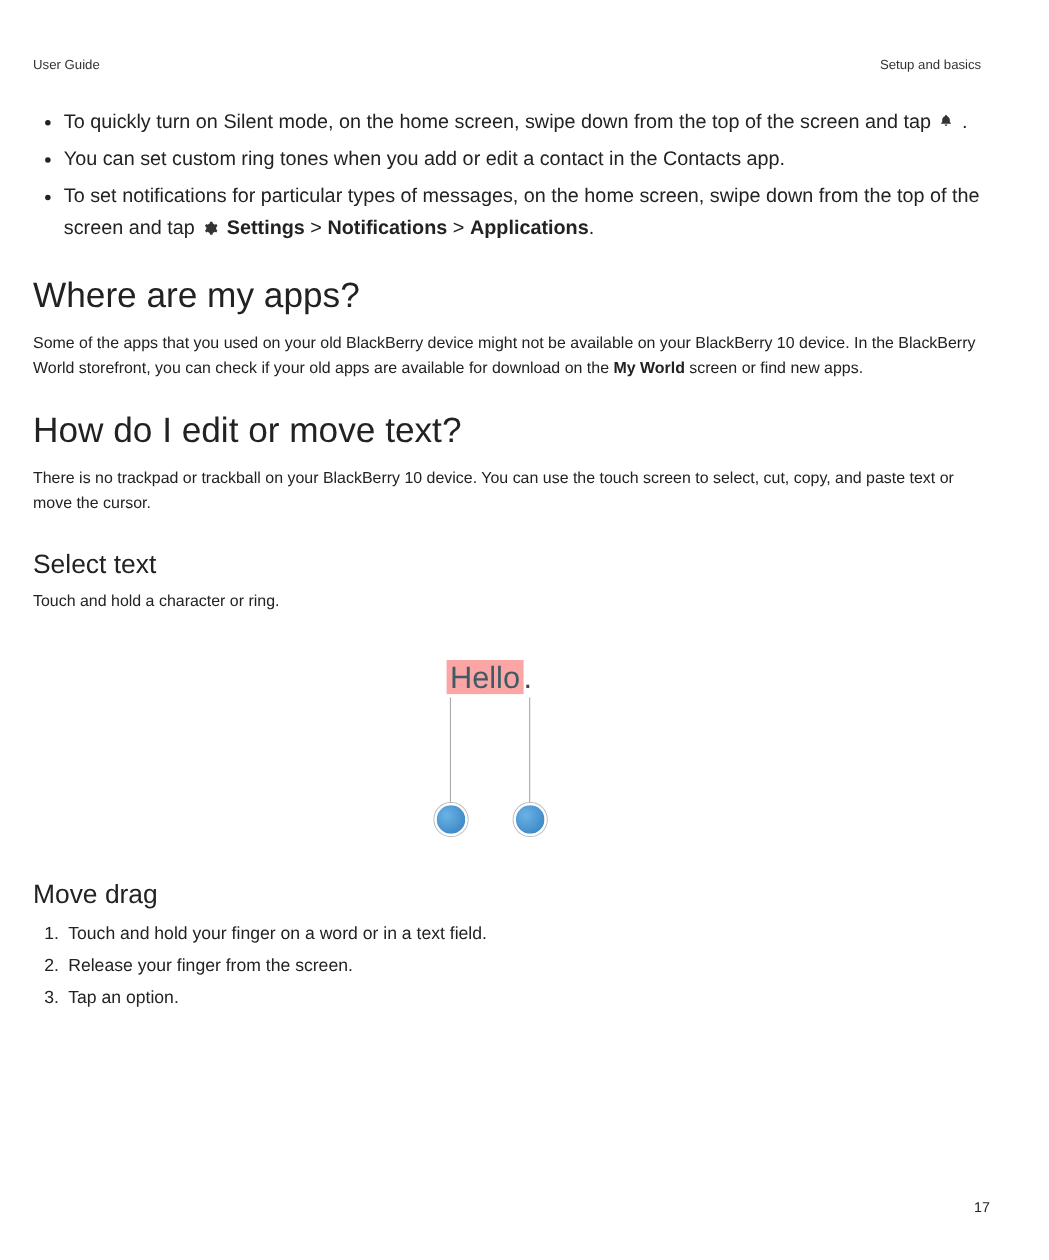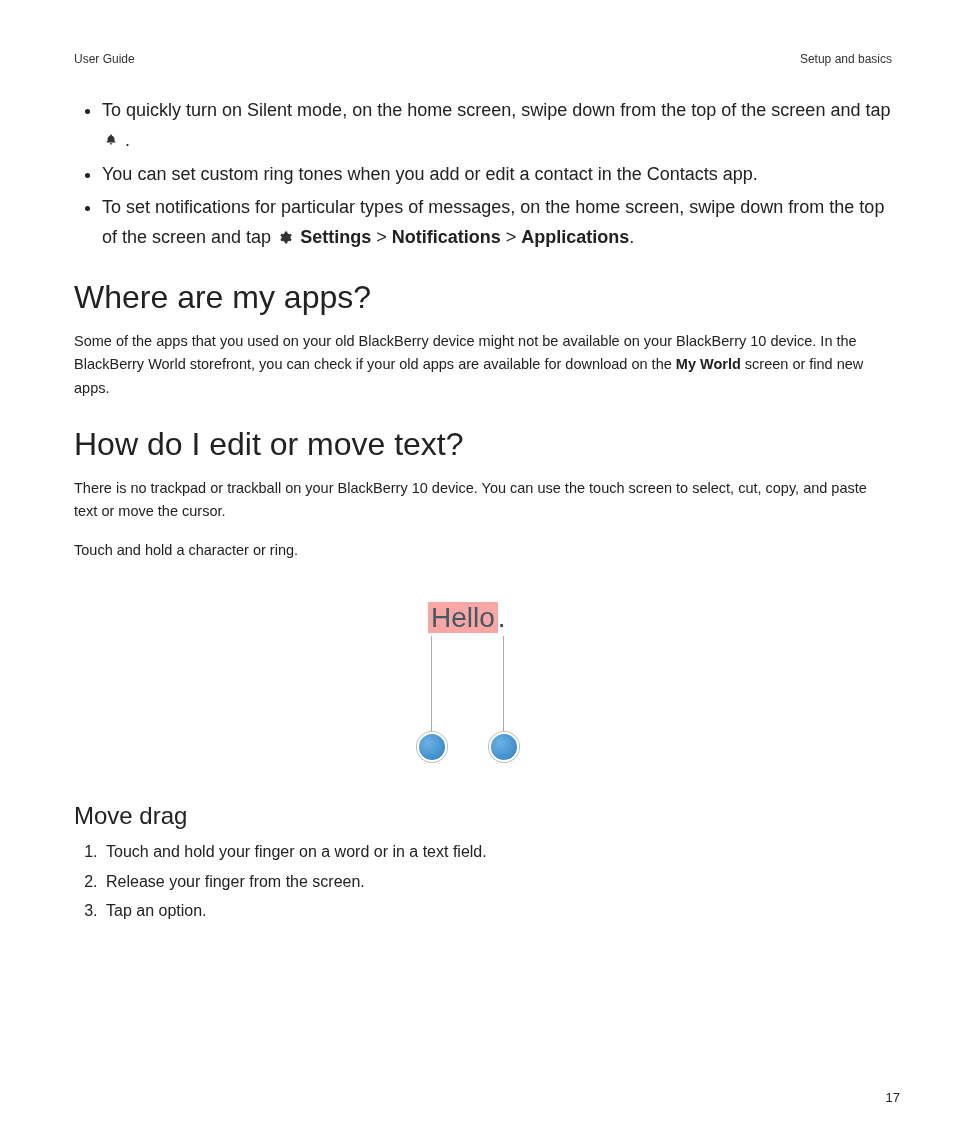--- a/index.html
+++ b/index.html
@@ -6,21 +6,21 @@
     font-family: Arial, Helvetica, sans-serif;
     color: #222;
     margin: 0;
     padding: 0;
     background: #fff;
   }
   .page {
     width: 954px;
     height: 1145px;
     box-sizing: border-box;
-    padding: 52px 62px 40px 74px;
+    padding: 52px 62px 40px 30px;
     position: relative;
   }
   .hdr {
     display: flex;
     justify-content: space-between;
     font-size: 12px;
     color: #333;
     margin-bottom: 30px;
   }
   ul.bullets {
@@ -138,20 +138,21 @@
   </ul>
 
   <h1>Where are my apps?</h1>
   <p class="body">
     <span>Some of the apps that you used on your old BlackBerry device might not be available on your BlackBerry 10 device. In the BlackBerry World storefront, you can check if your old apps are available for download on the </span><span class="bold">My World</span><span> screen or find new apps.</span>
   </p>
 
   <h1>How do I edit or move text?</h1>
   <p class="body">There is no trackpad or trackball on your BlackBerry 10 device. You can use the touch screen to select, cut, copy, and paste text or move the cursor.</p>
 
+  <h2>Select text</h2>
   <p class="body" style="margin-bottom:10px;">Touch and hold a character or ring.</p>
 
   <div class="illus-wrap">
     <div class="illus">
       <div style="white-space:nowrap;">
         <span class="hl-text">Hello</span><span class="hl-period">.</span>
       </div>
       <div class="handle-line" style="left:3px; top:34px; height:100px;"></div>
       <div class="handle-line" style="left:75px; top:34px; height:100px;"></div>
       <div class="handle-circle" style="left:-11px; top:130px;"></div>

